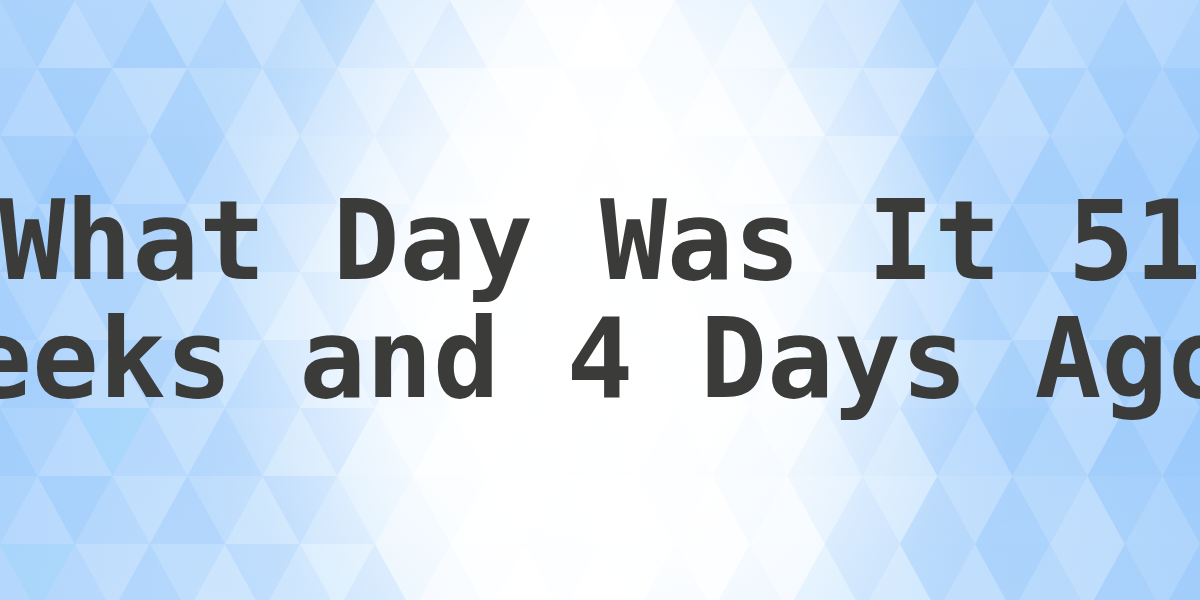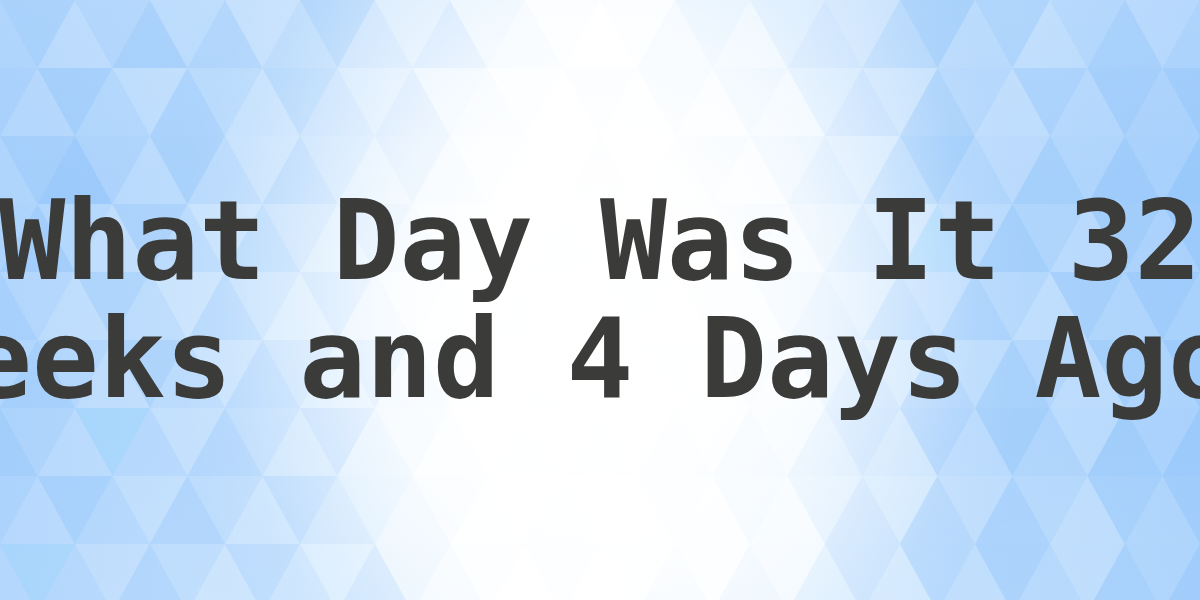--- a/index.html
+++ b/index.html
@@ -418,17 +418,17 @@
       <polygon points="1125,544 1087.5,612 1162.5,612" fill="#a8d1fb"></polygon>
       <polygon points="1125,544 1200,544 1162.5,612" fill="#b5d8fc"></polygon>
       <polygon points="1200,544 1162.5,612 1237.5,612" fill="#a1cdfb"></polygon>
     </g>
   </svg>
 
   <div id="bg-glow"></div>
   <div id="bg-vignette"></div>
 
   <div id="headline">
-    <div class="headline-line">What Day Was It 32</div>
+    <div class="headline-line">What Day Was It 51</div>
     <div class="headline-line">Weeks and 4 Days Ago?</div>
   </div>
 
 </div>
 
 </body></html>

